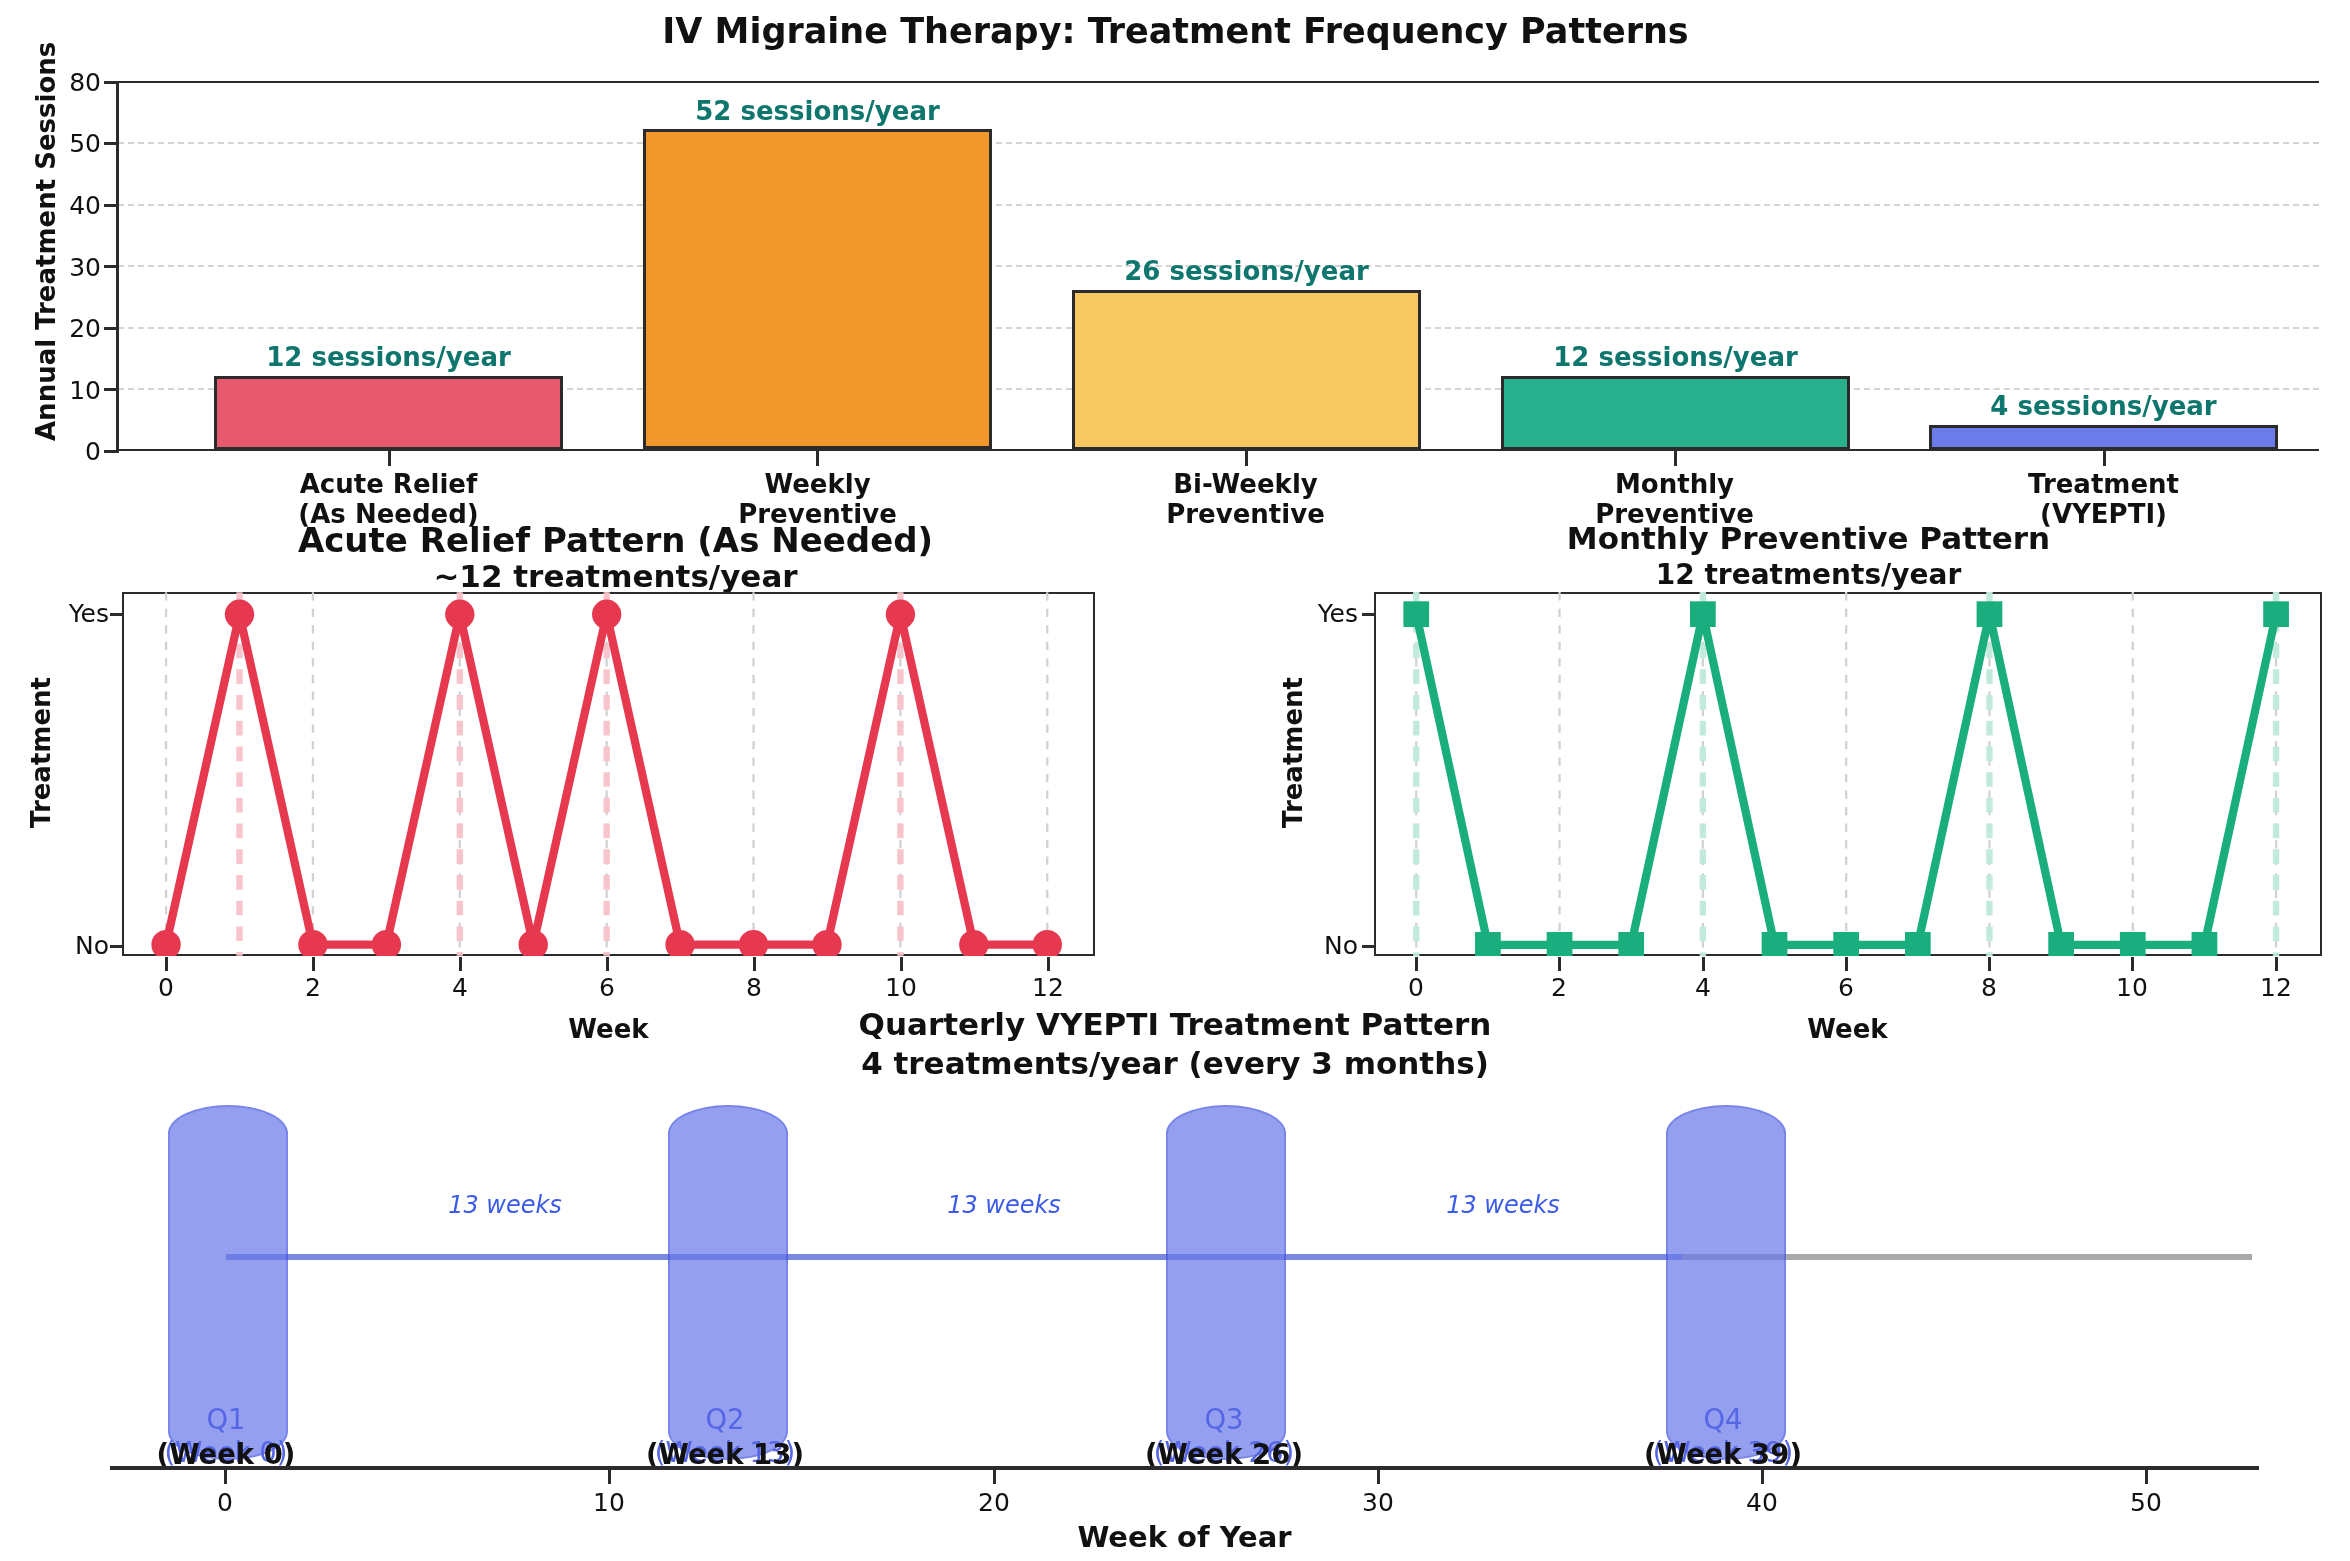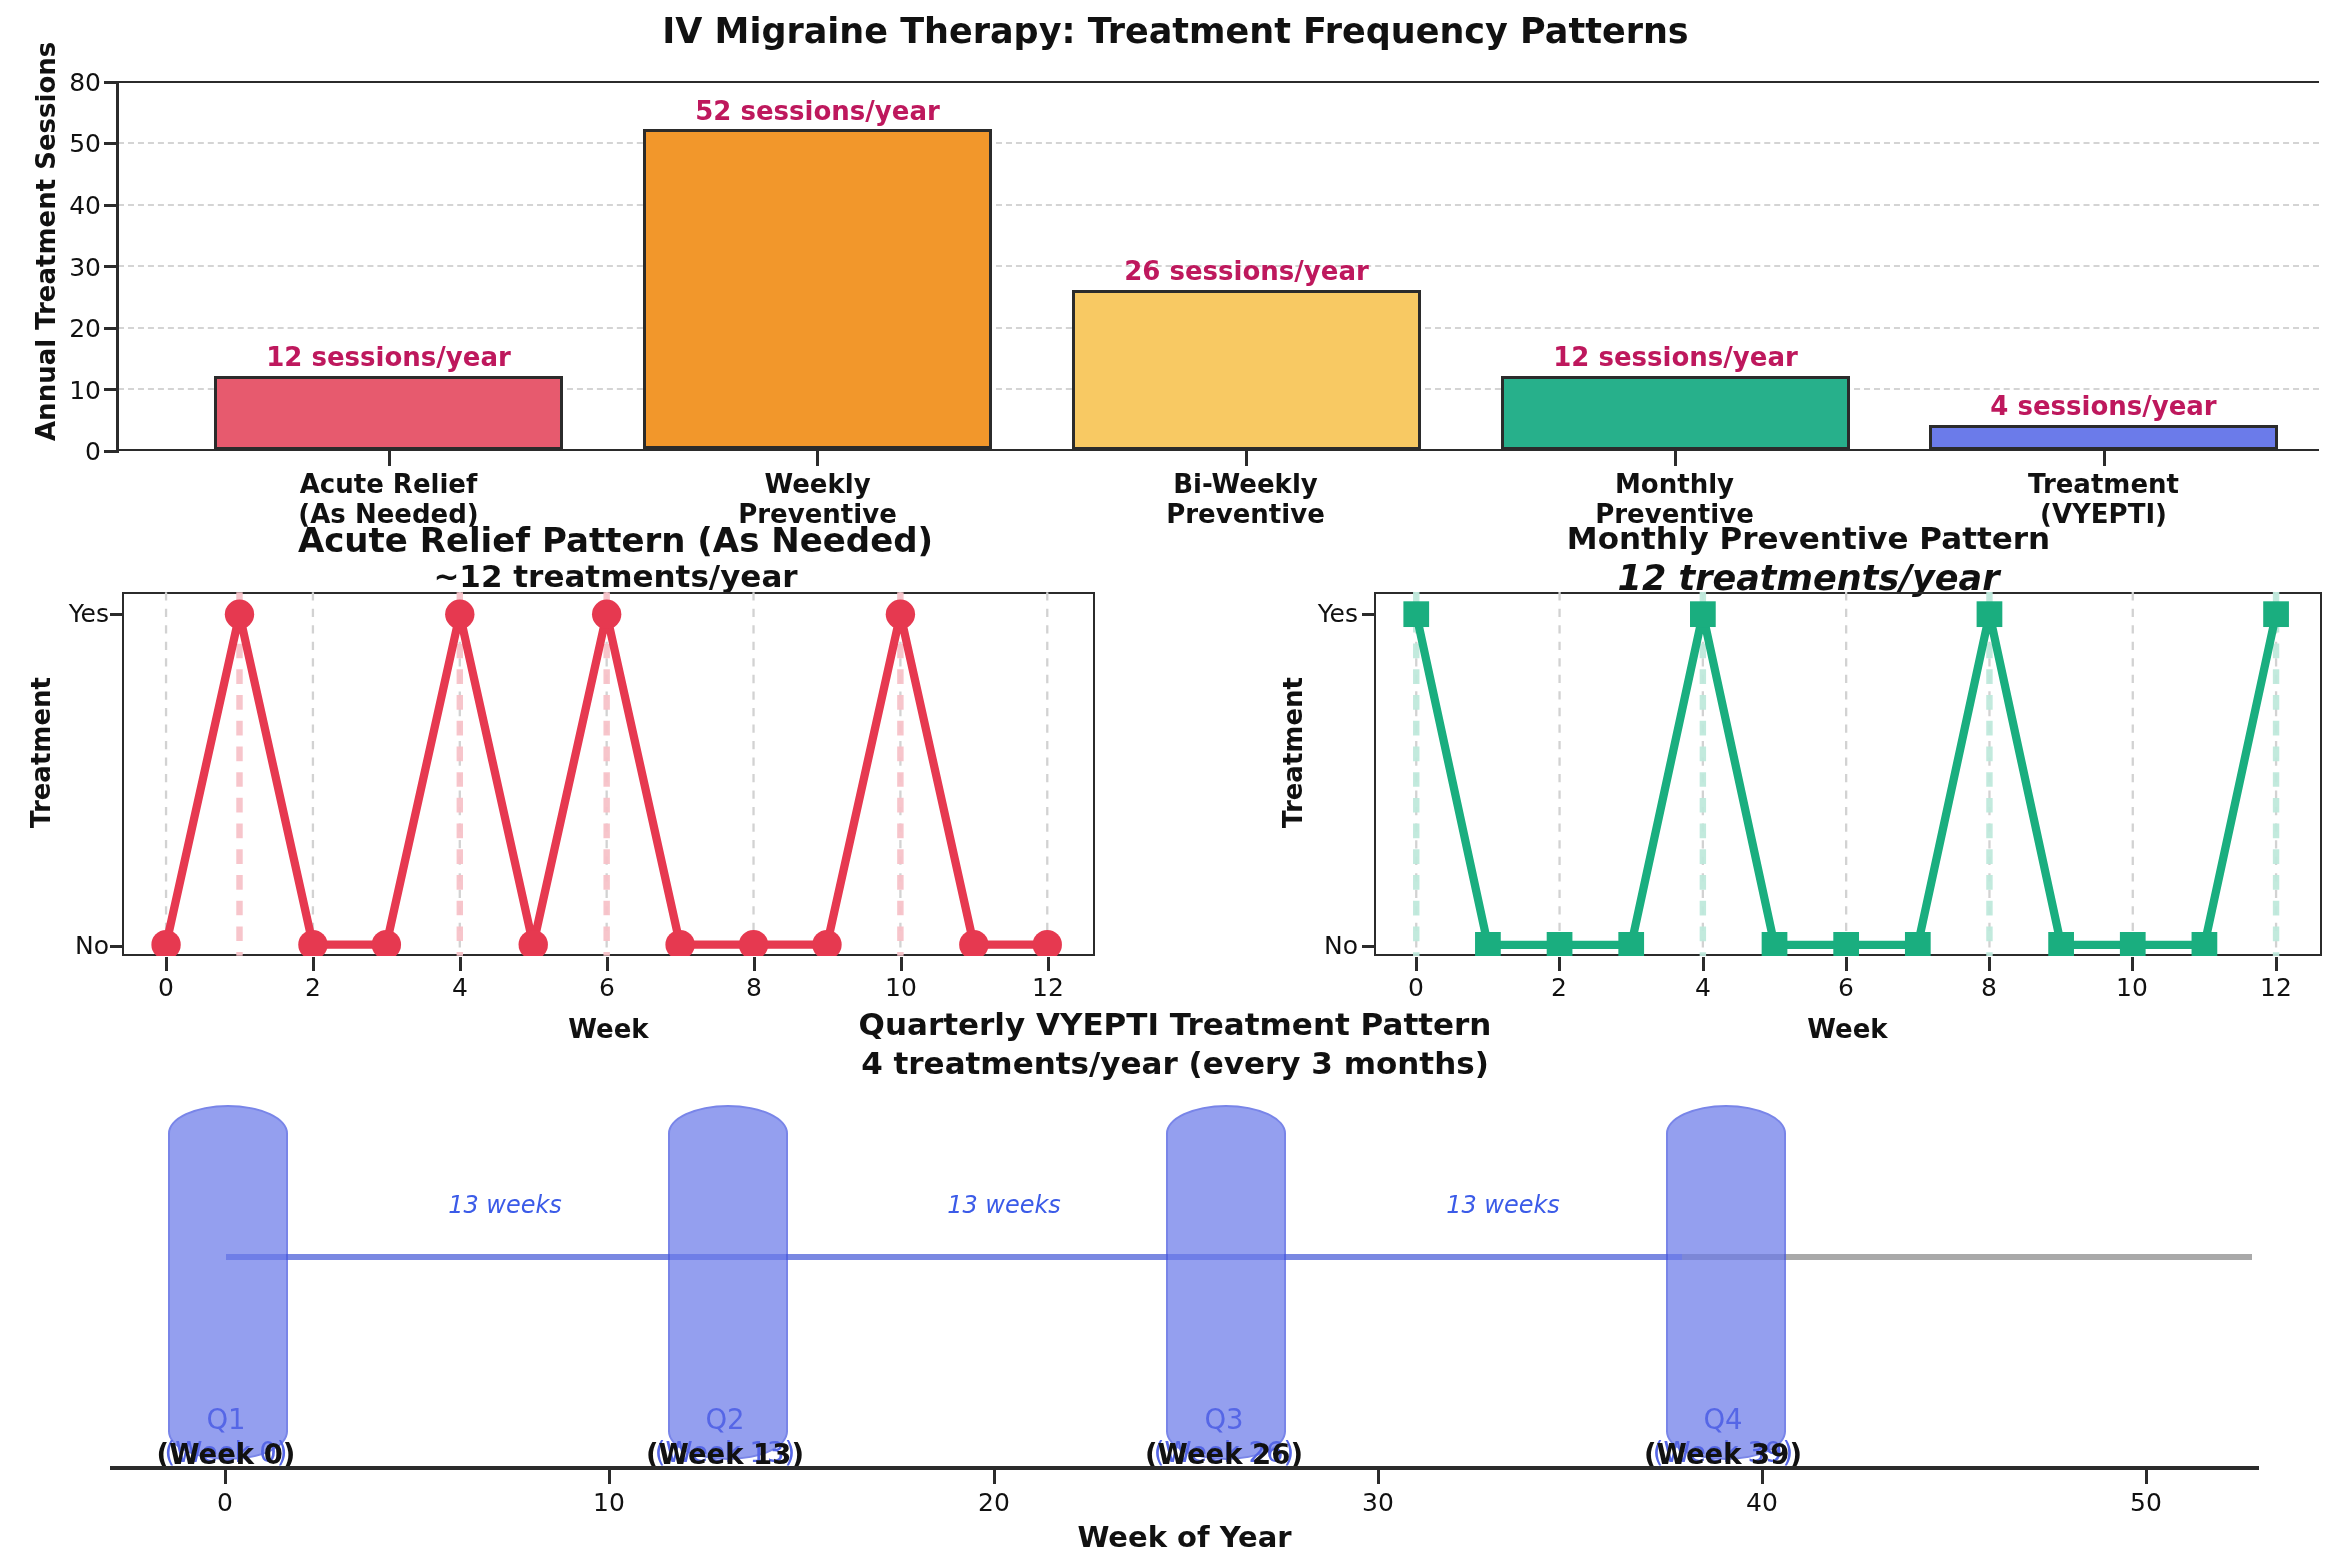--- a/index.html
+++ b/index.html
@@ -15,21 +15,21 @@
   .gridh{position:absolute;height:0;border-top:2.3px dashed #d4d4d4;}
   .ytick{position:absolute;text-align:right;font-size:25px;color:#111;}
   .xtick{position:absolute;text-align:center;font-size:25px;color:#111;}
   .tickmark{position:absolute;background:#2b2b2b;}
   .axlabel{position:absolute;font-weight:bold;font-size:26px;color:#111;text-align:center;}
   .ylabel{position:absolute;font-weight:bold;font-size:26px;color:#111;
           transform-origin:0 0;transform:rotate(-90deg);white-space:nowrap;}
 
   
   .bar{position:absolute;border:3.7px solid #2b2b2b;box-sizing:border-box;}
-  .barval{position:absolute;font-weight:bold;font-size:26px;text-align:center;color:#be185d;}
+  .barval{position:absolute;font-weight:bold;font-size:26px;text-align:center;color:#0f766e;}
   .barcat{position:absolute;font-weight:bold;font-size:26px;text-align:center;color:#111;line-height:1.15;}
 
   
   .lens{position:absolute;background:#6B7BEA;opacity:.72;
         border:2.8px solid #4657E0;border-radius:50%/8%;}
   .qlabel{position:absolute;text-align:center;font-weight:normal;font-size:27.5px;color:#5566E6;line-height:1.2;}
   .weeklab{position:absolute;text-align:center;font-weight:bold;font-size:27.5px;color:#111;}
   .gap{position:absolute;text-align:center;font-style:italic;font-size:24px;color:#3B5BE8;}
   .tline{position:absolute;height:6.4px;background:#7A88E2;}
   .tline.grey{background:#a9a9a9;}
@@ -172,21 +172,21 @@
   <div class="xtick" style="left:267px;top:973px;width:92px;">2</div>
   <div class="xtick" style="left:414px;top:973px;width:92px;">4</div>
   <div class="xtick" style="left:561px;top:973px;width:92px;">6</div>
   <div class="xtick" style="left:708px;top:973px;width:92px;">8</div>
   <div class="xtick" style="left:855px;top:973px;width:92px;">10</div>
   <div class="xtick" style="left:1002px;top:973px;width:92px;">12</div>
 
   <div class="axlabel" style="left:489px;top:1014px;width:239px;">Week</div>
 
   <div class="abs ttl" style="left:1322px;top:520px;width:973px;font-size:31px;">Monthly Preventive Pattern</div>
-  <div class="abs ttl" style="left:1322px;top:558px;width:973px;font-size:35px;font-style:italic;">12 treatments/year</div>
+  <div class="abs ttl" style="left:1322px;top:558px;width:973px;font-size:28px;">12 treatments/year</div>
 
   <div class="frame" style="left:1374px;top:592px;width:948px;height:364px;"></div>
 
   <div class="ylabel" style="left:1278px;top:918px;width:331px;text-align:center;">Treatment</div>
 
   <div class="ytick" style="left:1286px;top:599px;width:72px;">Yes</div>
   <div class="ytick" style="left:1286px;top:931px;width:72px;">No</div>
   <div class="tickmark" style="left:1362px;top:613px;width:12px;height:2.8px;"></div>
   <div class="tickmark" style="left:1362px;top:945px;width:12px;height:2.8px;"></div>
 

